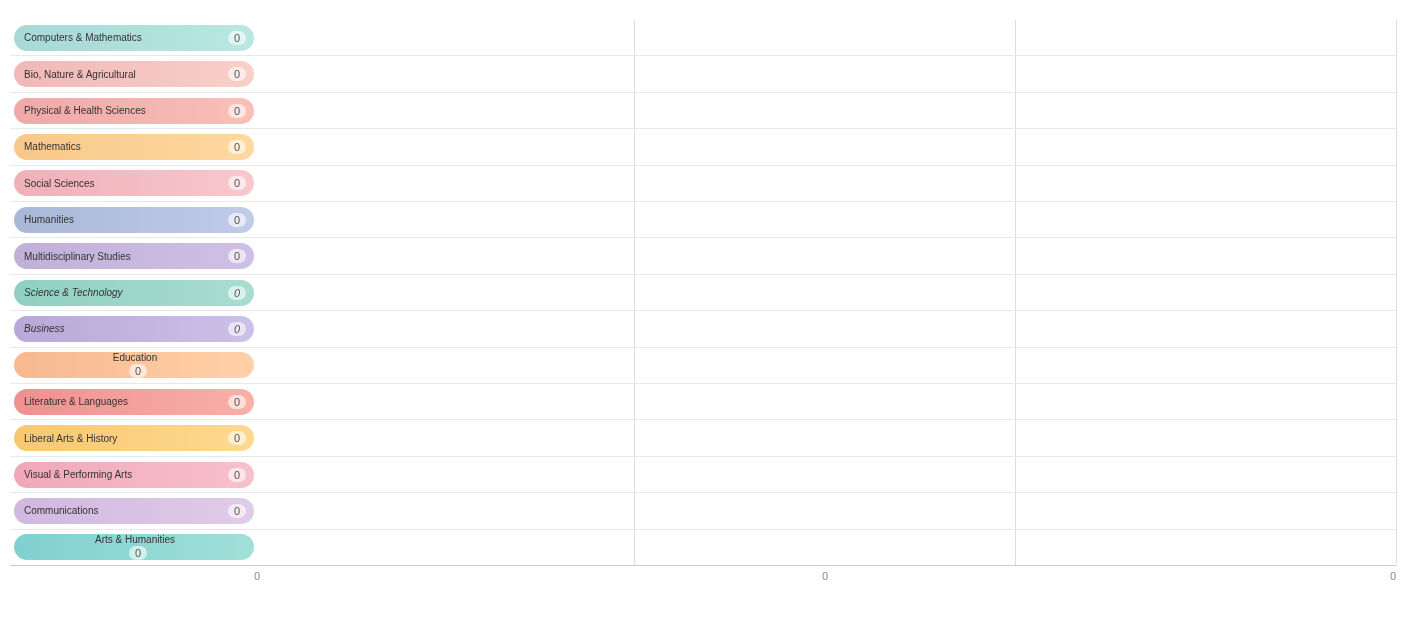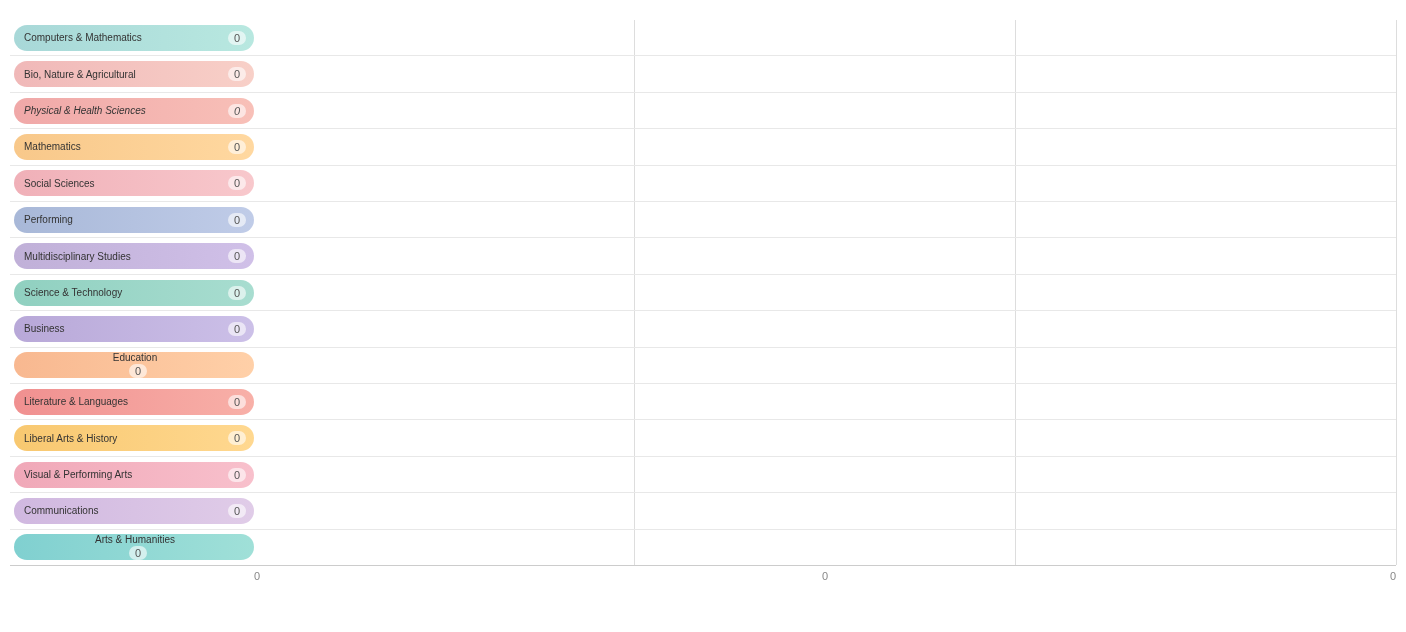--- a/index.html
+++ b/index.html
@@ -105,27 +105,27 @@
       font-size: 11px;
       color: #888;
       height: 20px;
     }
     .x-axis-label {
       text-align: center;
     }
     
     .color-teal { background: linear-gradient(90deg, #a8d8d8 0%, #b8e8e0 100%); }
     .color-pink { background: linear-gradient(90deg, #f0b8b8 0%, #f8d0c8 100%); }
-    .color-salmon { background: linear-gradient(90deg, #f0a8a8 0%, #f8c0b8 100%); font-style: italic; }
+    .color-salmon { background: linear-gradient(90deg, #f0a8a8 0%, #f8c0b8 100%); }
     .color-orange { background: linear-gradient(90deg, #f8c88a 0%, #ffd8a0 100%); }
     .color-rose { background: linear-gradient(90deg, #f0b0b8 0%, #f8c8cc 100%); }
     .color-blue { background: linear-gradient(90deg, #a8b8d8 0%, #c0cce8 100%); }
     .color-lavender { background: linear-gradient(90deg, #c0b0d8 0%, #d0c0e8 100%); justify-content: flex-end; }
-    .color-mint { background: linear-gradient(90deg, #90d0c0 0%, #a8ddd0 100%); }
-    .color-purple { background: linear-gradient(90deg, #b8a8d8 0%, #ccc0e8 100%); }
+    .color-mint { background: linear-gradient(90deg, #90d0c0 0%, #a8ddd0 100%); font-style: italic; }
+    .color-purple { background: linear-gradient(90deg, #b8a8d8 0%, #ccc0e8 100%); font-style: italic; }
     .color-peach { background: linear-gradient(90deg, #f8b890 0%, #ffd0a8 100%); flex-direction: column; }
     .color-red { background: linear-gradient(90deg, #f09090 0%, #f8b0a8 100%); justify-content: flex-end; }
     .color-amber { background: linear-gradient(90deg, #f8c870 0%, #ffd890 100%); }
     .color-pink2 { background: linear-gradient(90deg, #f0a8b8 0%, #f8c0cc 100%); }
     .color-lilac { background: linear-gradient(90deg, #d0b8e0 0%, #e0cce8 100%); }
     .color-cyan { background: linear-gradient(90deg, #80d0d0 0%, #a0e0d8 100%); flex-direction: column; }
   </style>
 </head>
 <body>
 
@@ -166,21 +166,21 @@
           </div>
         </div>
         <div class="bar-row">
           <div class="bar-label color-rose">
             <span class="bar-label-text">Social Sciences</span>
             <span class="bar-value-badge">0</span>
           </div>
         </div>
         <div class="bar-row">
           <div class="bar-label color-blue">
-            <span class="bar-label-text">Performing</span>
+            <span class="bar-label-text">Humanities</span>
             <span class="bar-value-badge">0</span>
           </div>
         </div>
         <div class="bar-row">
           <div class="bar-label color-lavender">
             <span class="bar-label-text">Multidisciplinary Studies</span>
             <span class="bar-value-badge">0</span>
           </div>
         </div>
         <div class="bar-row">

